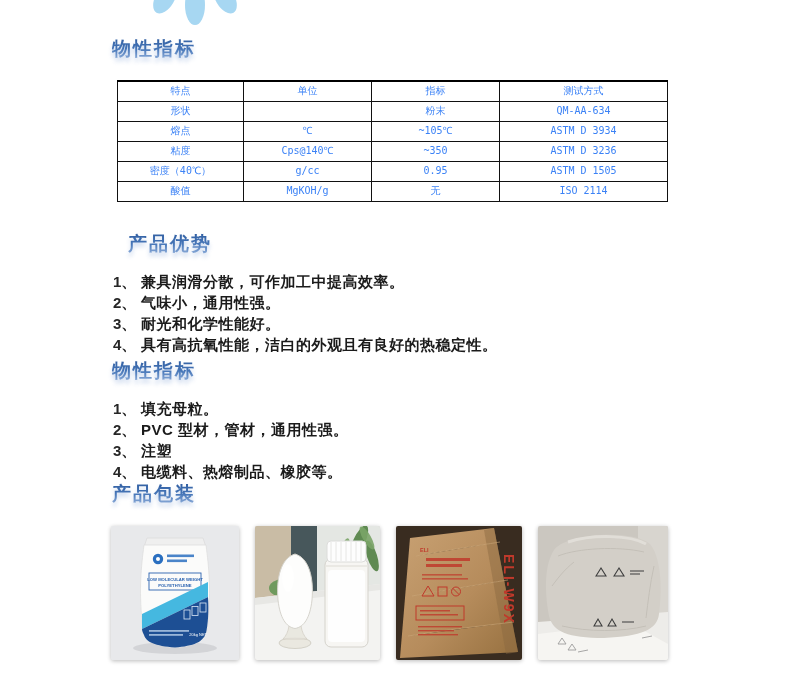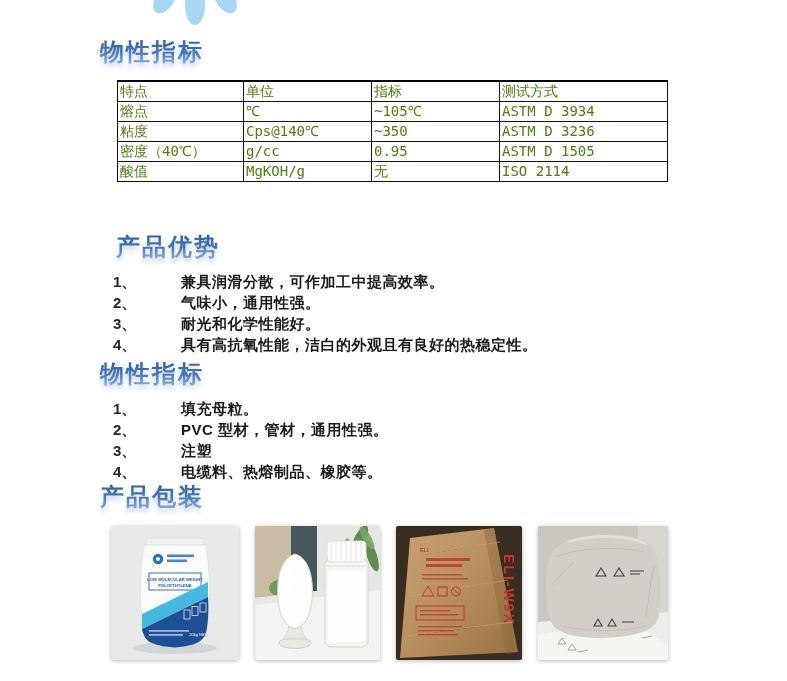--- a/index.html
+++ b/index.html
@@ -8,23 +8,23 @@
     position:relative; width:787px; height:681px;
     background:#ffffff; overflow:hidden;
     font-family:"Liberation Sans", sans-serif;
   }
 
   
   .logo-petals { position:absolute; left:148px; top:-16px; width:95px; height:46px; }
 
   
   .section-title {
-    position:absolute; left:100px;
+    position:absolute; left:112px;
     font-family:"Liberation Serif", serif;
-    font-weight:bold; font-size:24px; letter-spacing:2px;
+    font-weight:bold; font-size:19px; letter-spacing:2px;
     color:#3b6cb7; white-space:nowrap;
   }
   @supports ((-webkit-background-clip:text)) {
     .section-title {
       background:linear-gradient(180deg,#2d5a9d 0%,#4676b8 50%,#93b1dc 92%);
       -webkit-background-clip:text; background-clip:text;
       color:transparent; -webkit-text-fill-color:transparent;
       filter:drop-shadow(0 4px 2px rgba(136,166,214,0.45));
     }
   }
@@ -34,33 +34,33 @@
   .t-packaging    { top:481px; }
 
   
   table.props {
     position:absolute; left:117px; top:80px; width:550px;
     border-collapse:collapse; table-layout:fixed;
     border:1px solid #111; border-top:2px solid #000;
   }
   table.props th, table.props td {
     border:1px solid #111; height:20px; padding:0 2px;
-    text-align:left; vertical-align:middle;
+    text-align:center; vertical-align:middle;
     font-family:"DejaVu Sans Mono","Liberation Mono", monospace;
-    font-size:14px; font-weight:normal; color:#4d7c0f; line-height:1;
+    font-size:10px; font-weight:normal; color:#3b82f6; line-height:1;
   }
 
   
   .list { position:absolute; left:113px; width:570px; }
   .list-advantages   { top:271px; }
   .list-applications { top:398px; }
   .li { display:flex; align-items:flex-start; line-height:21px;
         font-weight:bold; font-size:15px; color:#1b1b1b; }
   .li .num { flex:none; width:28px; color:#262626; }
-  .li .txt { flex:1; letter-spacing:0.5px;margin-left:40px; }
+  .li .txt { flex:1; letter-spacing:0.5px; }
 
   
   .photos { position:absolute; left:111px; top:526px; display:flex; }
   .photo {
     height:134px; margin-right:16px; border-radius:2px; overflow:hidden;
     box-shadow:0 1px 4px rgba(0,0,0,0.28); background:#eee; position:relative;
   }
   .photo svg { display:block; width:100%; height:100%; }
   .p1 { width:128px; } .p2 { width:125px; } .p3 { width:126px; } .p4 { width:130px; }
 </style>
@@ -90,20 +90,26 @@
       </colgroup>
     <thead>
       <tr>
         <th>特点</th>
         <th>单位</th>
         <th>指标</th>
         <th>测试方式</th>
       </tr>
     </thead>
     <tbody>
+      <tr>
+        <td>形状</td>
+        <td></td>
+        <td>粉末</td>
+        <td>QM-AA-634</td>
+      </tr>
       <tr>
         <td>熔点</td>
         <td>℃</td>
         <td>~105℃</td>
         <td>ASTM D 3934</td>
       </tr>
       <tr>
         <td>粘度</td>
         <td>Cps@140℃</td>
         <td>~350</td>

